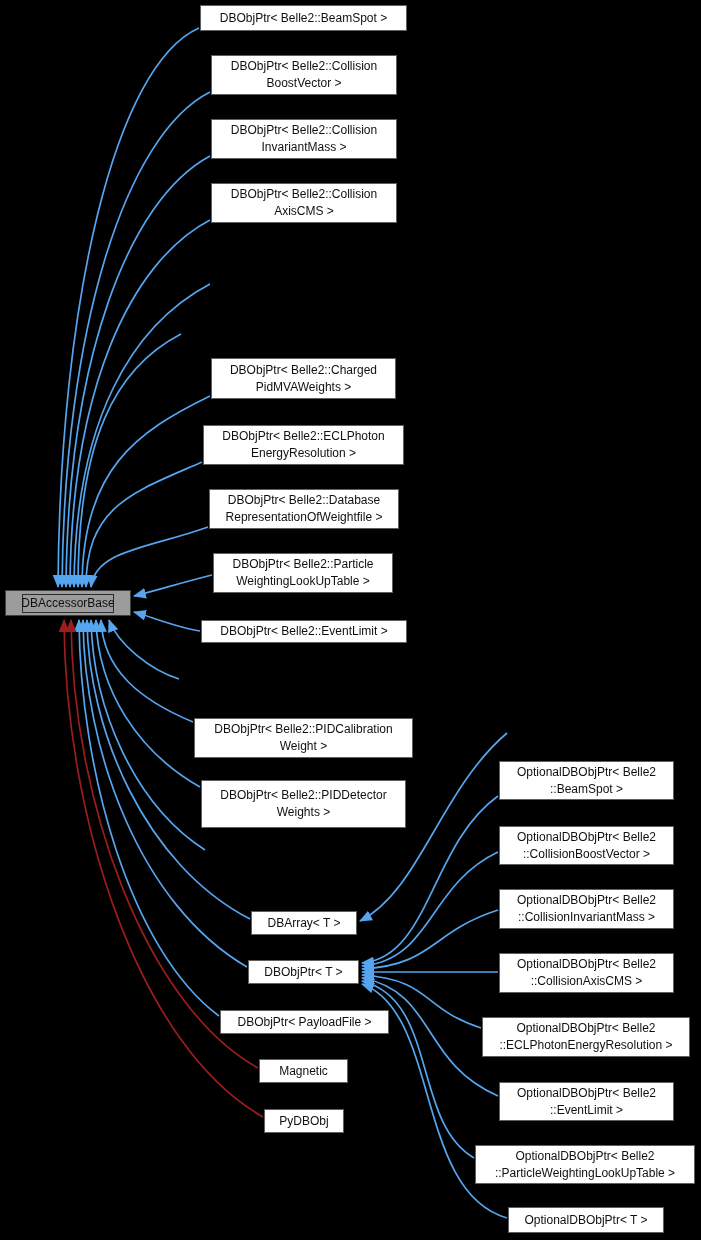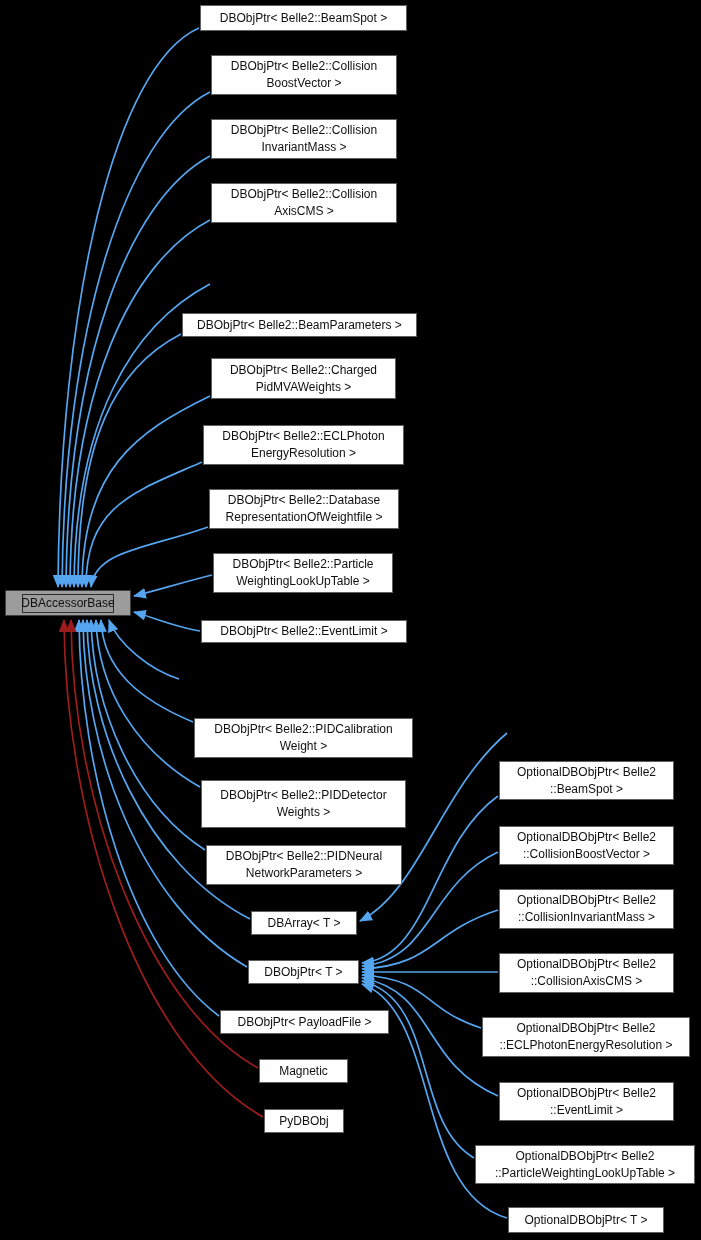--- a/index.html
+++ b/index.html
@@ -93,23 +93,20 @@
     <span>BoostVector &gt;</span>
   </div>
   <div class="node" id="n3" style="left:211px;top:119px;width:186px;height:40px">
     <span>DBObjPtr&lt; Belle2::Collision</span>
     <span>InvariantMass &gt;</span>
   </div>
   <div class="node" id="n4" style="left:211px;top:183px;width:186px;height:40px">
     <span>DBObjPtr&lt; Belle2::Collision</span>
     <span>AxisCMS &gt;</span>
   </div>
-  <div class="node" id="n6" style="left:182px;top:313px;width:235px;height:24px">
-    <span>DBObjPtr&lt; Belle2::BeamParameters &gt;</span>
-  </div>
   <div class="node" id="n7" style="left:211px;top:358px;width:185px;height:41px">
     <span>DBObjPtr&lt; Belle2::Charged</span>
     <span>PidMVAWeights &gt;</span>
   </div>
   <div class="node" id="n8" style="left:203px;top:425px;width:201px;height:40px">
     <span>DBObjPtr&lt; Belle2::ECLPhoton</span>
     <span>EnergyResolution &gt;</span>
   </div>
   <div class="node" id="n9" style="left:209px;top:489px;width:190px;height:40px">
     <span>DBObjPtr&lt; Belle2::Database</span>
@@ -122,24 +119,20 @@
   <div class="node" id="n11" style="left:201px;top:620px;width:206px;height:23px">
     <span>DBObjPtr&lt; Belle2::EventLimit &gt;</span>
   </div>
   <div class="node" id="n13" style="left:194px;top:718px;width:219px;height:40px">
     <span>DBObjPtr&lt; Belle2::PIDCalibration</span>
     <span>Weight &gt;</span>
   </div>
   <div class="node" id="n14" style="left:201px;top:780px;width:205px;height:48px">
     <span>DBObjPtr&lt; Belle2::PIDDetector</span>
     <span>Weights &gt;</span>
-  </div>
-  <div class="node" id="n15" style="left:206px;top:845px;width:196px;height:40px">
-    <span>DBObjPtr&lt; Belle2::PIDNeural</span>
-    <span>NetworkParameters &gt;</span>
   </div>
   <div class="node" id="n16" style="left:251px;top:911px;width:106px;height:24px">
     <span>DBArray&lt; T &gt;</span>
   </div>
   <div class="node" id="n17" style="left:248px;top:960px;width:111px;height:24px">
     <span>DBObjPtr&lt; T &gt;</span>
   </div>
   <div class="node" id="n18" style="left:220px;top:1010px;width:169px;height:24px">
     <span>DBObjPtr&lt; PayloadFile &gt;</span>
   </div>

